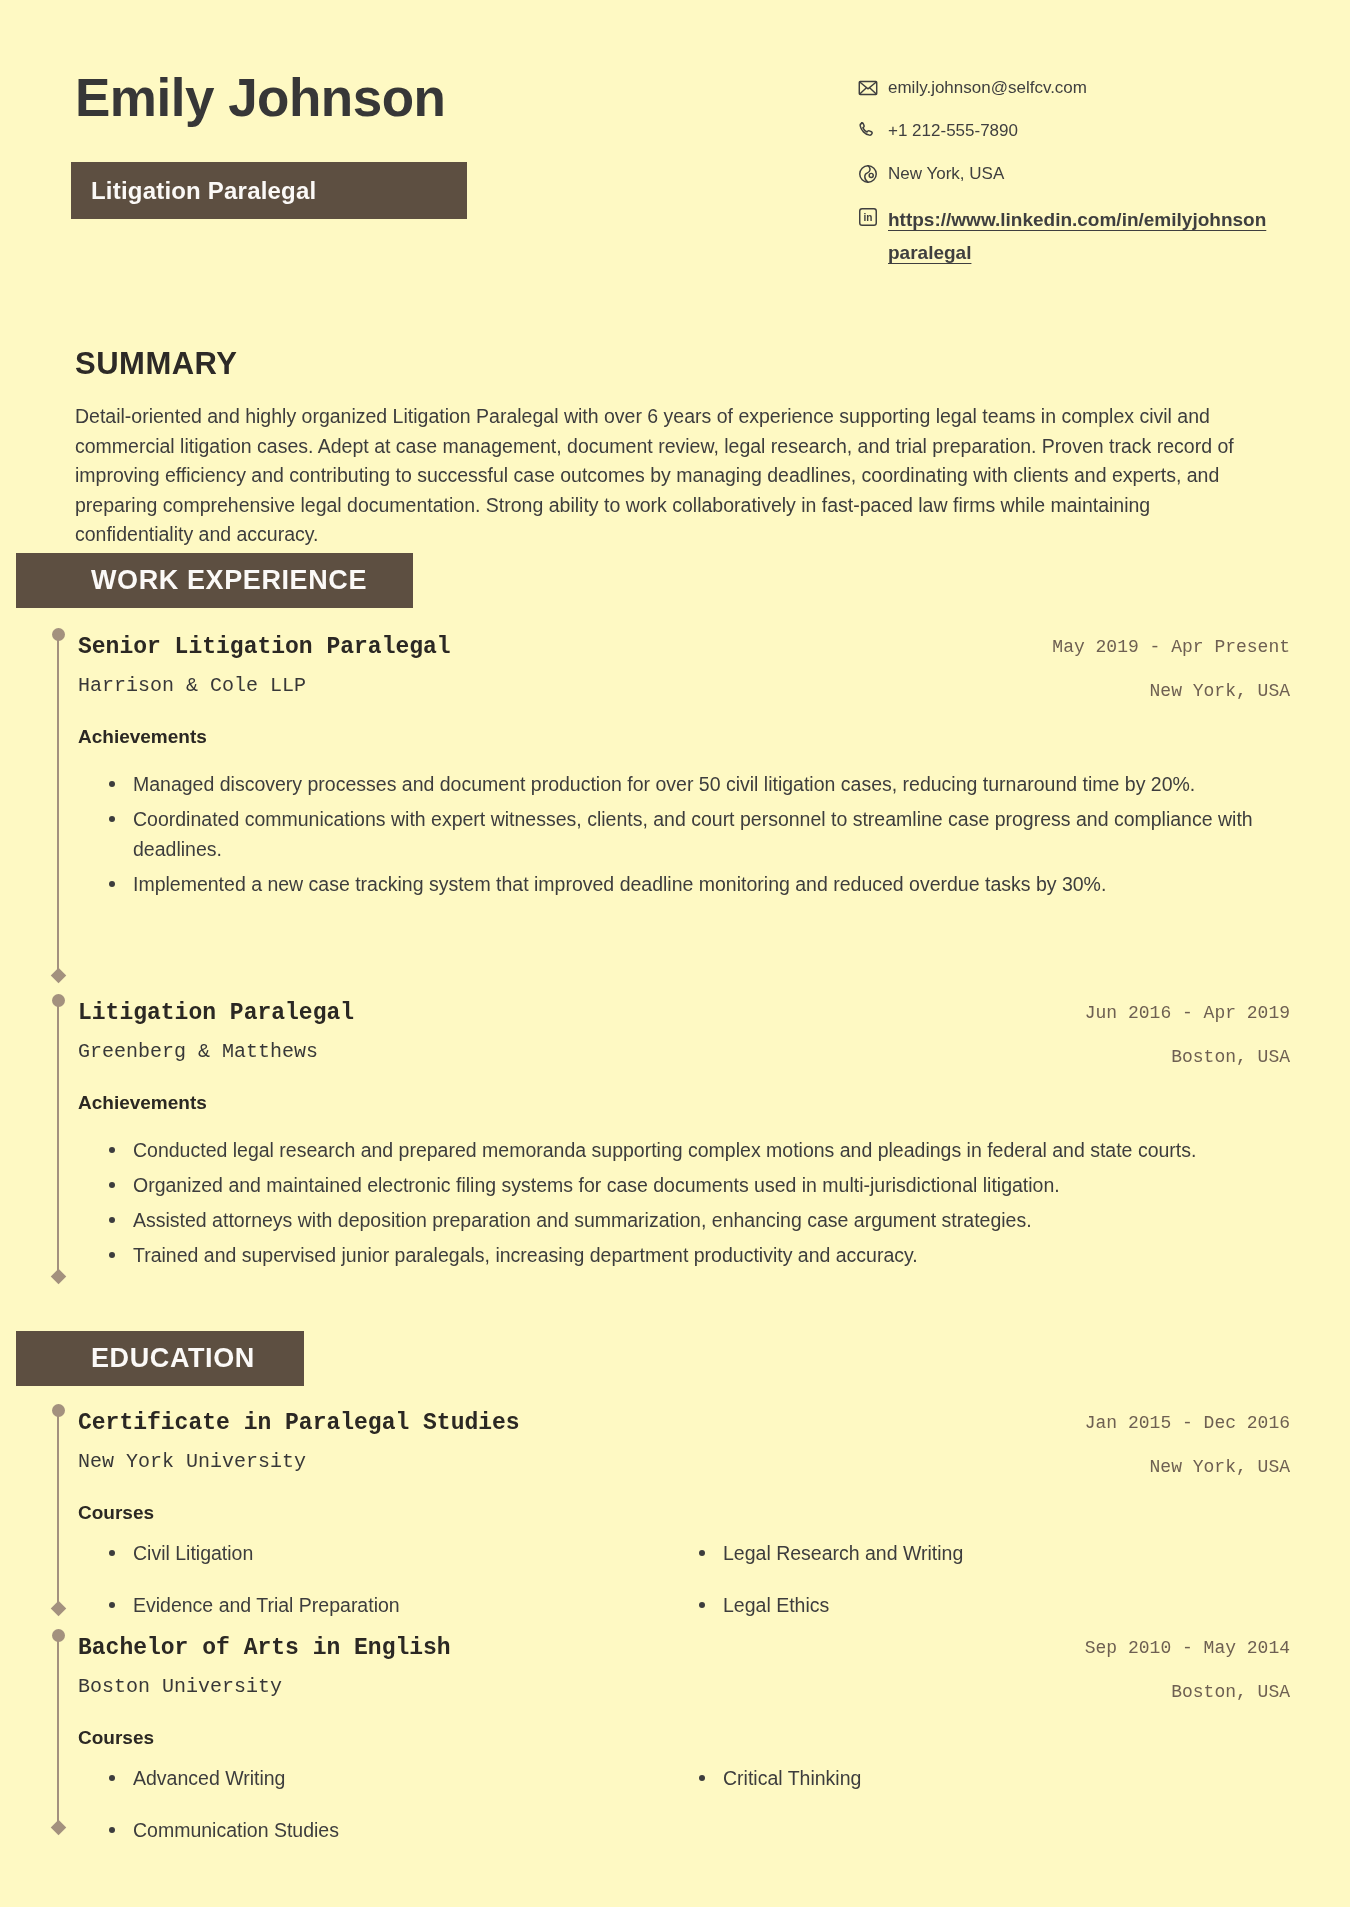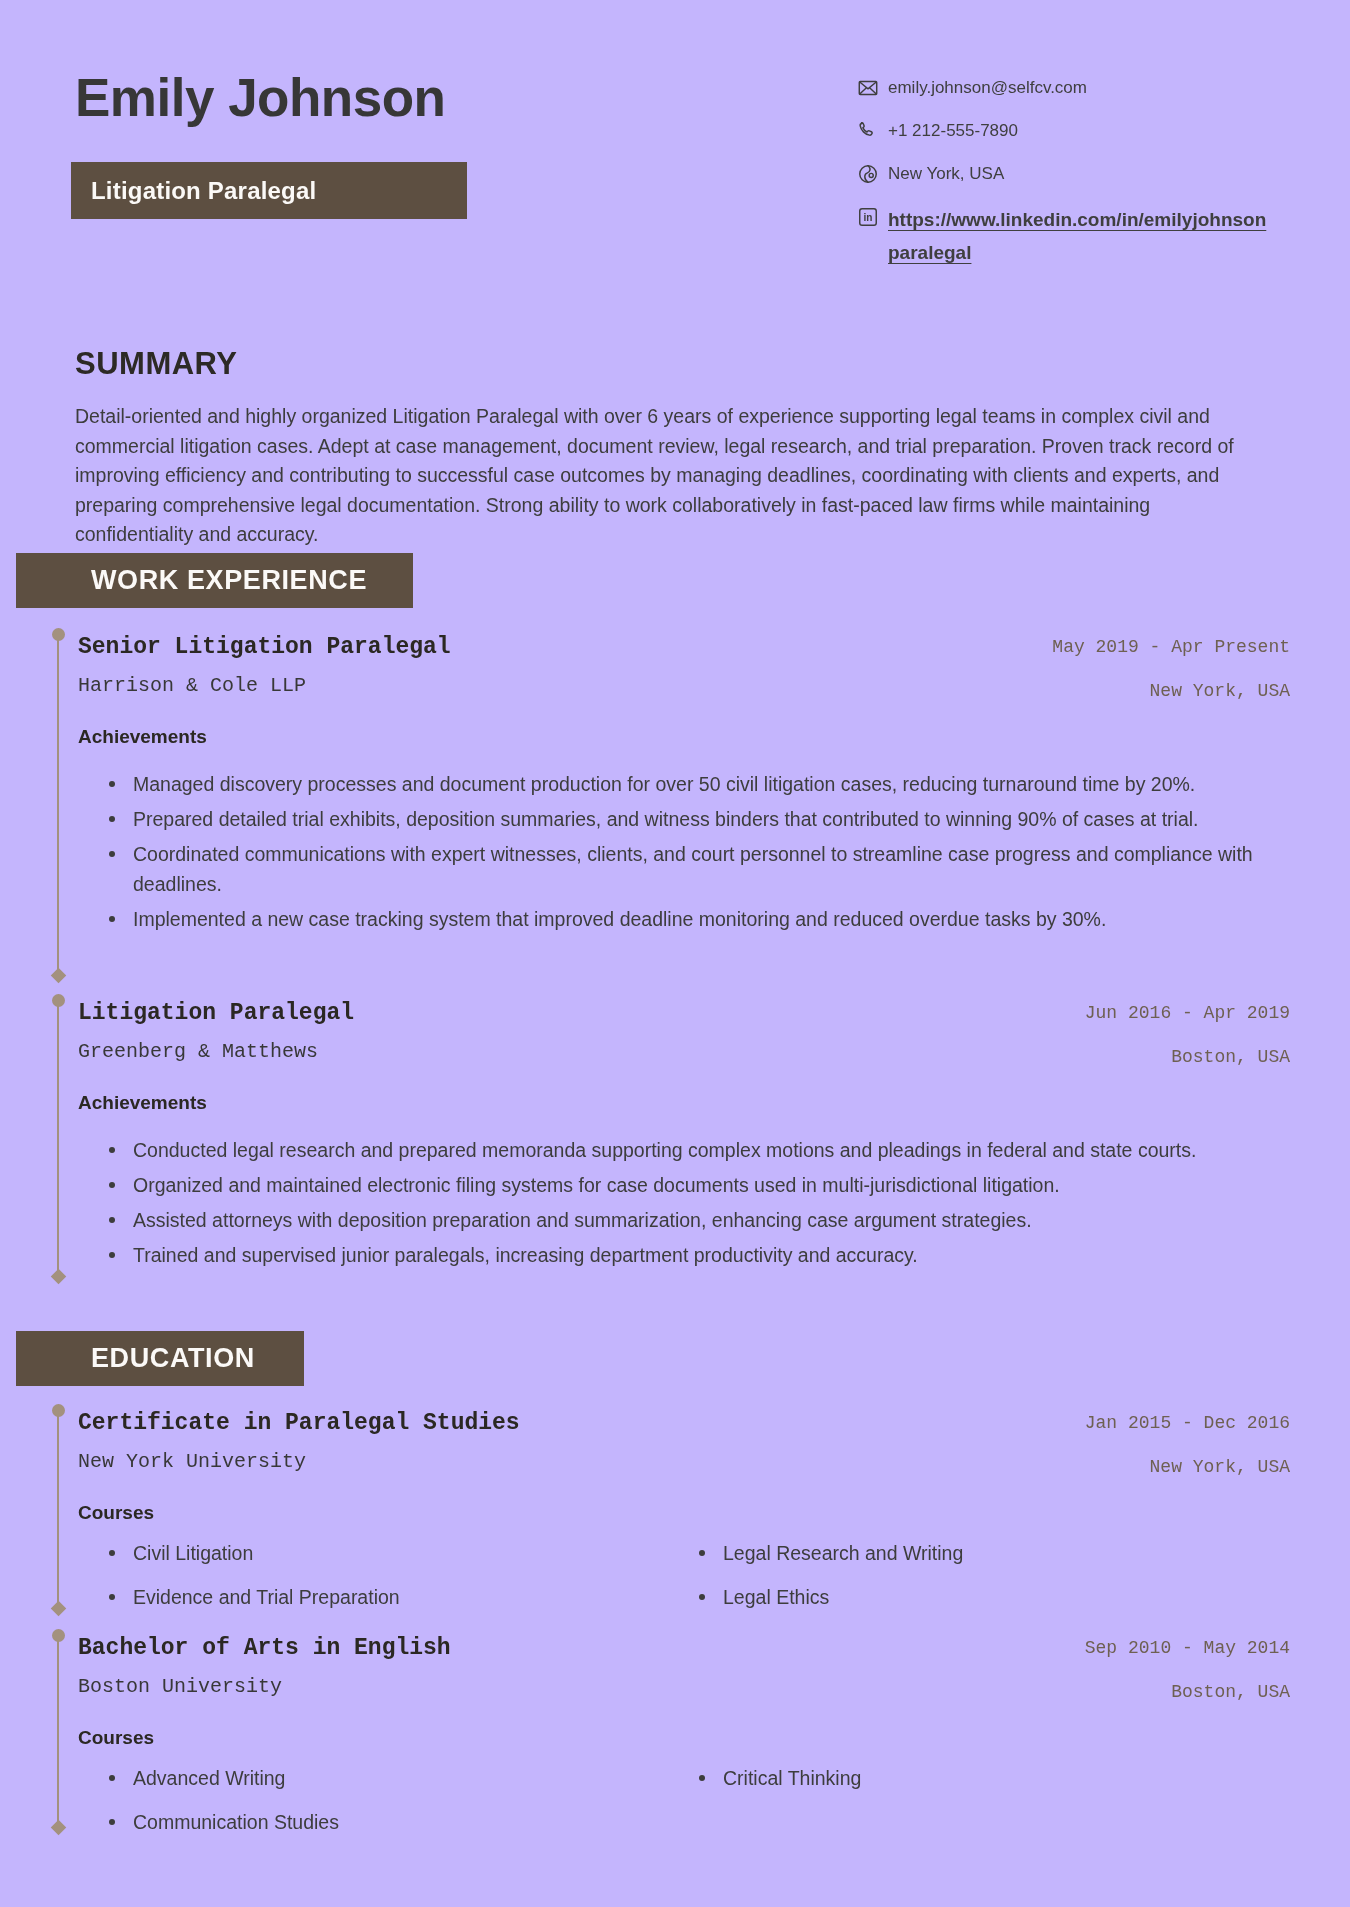--- a/index.html
+++ b/index.html
@@ -5,21 +5,21 @@
   :root{
     --brown:#5d4f41;
     --rail:#a3917e;
     --date:#6e6052;
     --dark:#2d2a26;
     --body:#3d3d3d;
   }
   *{margin:0;padding:0;box-sizing:border-box;}
   html,body{background:#ffffff;}
   body{font-family:"Liberation Sans","DejaVu Sans",sans-serif;color:var(--body);}
-  .page{position:relative;width:1350px;height:1907px;background:#c4b5fd;overflow:hidden;}
+  .page{position:relative;width:1350px;height:1907px;background:#fef9c3;overflow:hidden;}
 
   
   .name{position:absolute;left:75px;top:62px;font-size:53px;font-weight:bold;
         letter-spacing:-0.5px;color:#373737;line-height:1.35;}
   .title-bar{position:absolute;left:71px;top:162px;width:396px;height:57px;
         background:var(--brown);display:flex;align-items:center;padding-left:20px;}
   .title-bar span{color:#fbf9f7;font-size:24px;font-weight:bold;letter-spacing:0.2px;}
 
   .contact{position:absolute;left:857px;top:74px;width:415px;}
   .c-row{display:flex;align-items:flex-start;margin-bottom:15px;}
@@ -59,21 +59,21 @@
   .e-date{font-size:18px;color:var(--date);line-height:34px;text-align:right;white-space:nowrap;}
   .e-loc{margin-top:10px;}
   .label{margin-top:14px;font-size:19px;font-weight:bold;color:#2b2823;line-height:30px;}
 
   ul.bullets{list-style:none;margin-top:17px;}
   ul.bullets li{position:relative;padding-left:55px;font-size:19.5px;line-height:30px;
                 color:var(--body);margin-bottom:5px;}
   ul.bullets li::before{content:"";position:absolute;left:31px;top:12px;width:6px;height:6px;
                 border-radius:50%;background:#3d3d3d;}
 
-  .courses{display:grid;grid-template-columns:590px 1fr;row-gap:14px;margin-top:10px;}
+  .courses{display:grid;grid-template-columns:590px 1fr;row-gap:22px;margin-top:10px;}
   .course{position:relative;padding-left:55px;font-size:19.5px;line-height:30px;color:var(--body);}
   .course::before{content:"";position:absolute;left:31px;top:12px;width:6px;height:6px;
                 border-radius:50%;background:#3d3d3d;}
 </style>
 </head>
 <body>
 
 <div class="page">
 
   <h1 class="name">Emily Johnson</h1>
@@ -141,21 +141,20 @@
         <div class="e-title">Senior Litigation Paralegal</div>
         <div class="e-date">May 2019 - Apr Present</div>
       </div>
       <div class="e-row">
         <div class="e-sub">Harrison &amp; Cole LLP</div>
         <div class="e-date e-loc">New York, USA</div>
       </div>
       <div class="label">Achievements</div>
       <ul class="bullets">
         <li>Managed discovery processes and document production for over 50 civil litigation cases, reducing turnaround time by 20%.</li>
-        <li>Prepared detailed trial exhibits, deposition summaries, and witness binders that contributed to winning 90% of cases at trial.</li>
         <li>Coordinated communications with expert witnesses, clients, and court personnel to streamline case progress and compliance with deadlines.</li>
         <li>Implemented a new case tracking system that improved deadline monitoring and reduced overdue tasks by 30%.</li>
       </ul>
     </div>
   </div>
 
   <div class="entry job2">
     <div class="rail"></div>
     <div class="dot"></div>
     <div class="diamond"></div>

